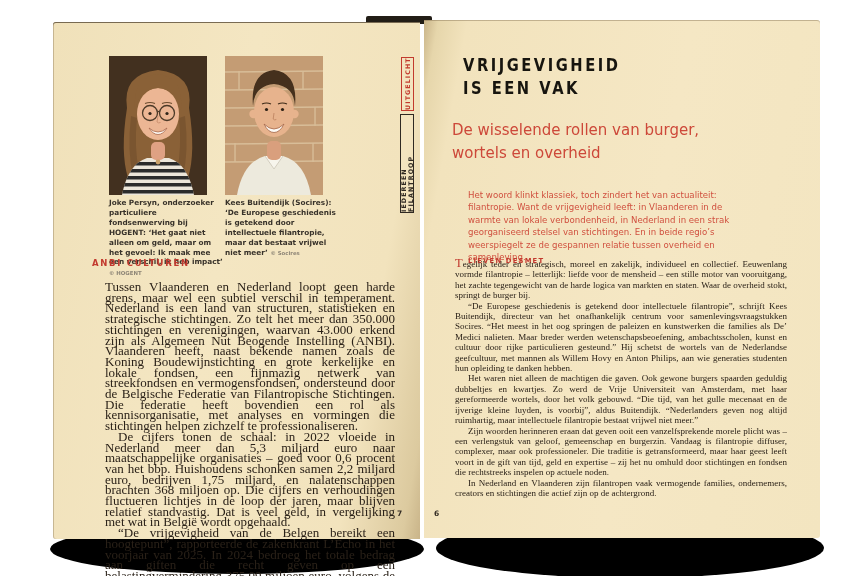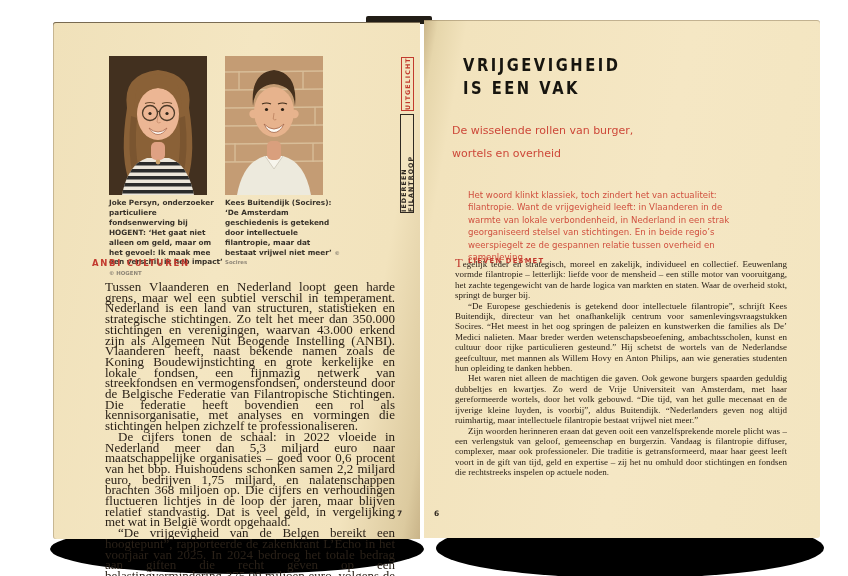--- a/index.html
+++ b/index.html
@@ -62,21 +62,21 @@
     font-family:"DejaVu Sans",sans-serif;font-weight:700;font-size:6.3px;letter-spacing:1.1px;
     border:1px solid;box-sizing:border-box;background:rgba(243,228,191,.6);}
   #label-uitgelicht{left:348px;top:35px;width:13px;height:54px;color:#c23a2d;border-color:#c23a2d;}
   #label-iedereen{left:347px;top:92px;width:14px;height:99px;color:#2f2922;border-color:#2f2922;}
 
   
   .article-title{position:absolute;left:39px;top:34px;margin:0;
     font-family:"DejaVu Sans",sans-serif;font-weight:800;font-size:17.5px;line-height:23px;
     letter-spacing:3px;color:#17150f;transform:scaleX(0.84);transform-origin:left top;white-space:nowrap;}
   .article-subtitle{position:absolute;left:28px;top:99px;margin:0;
-    font-family:"DejaVu Sans",sans-serif;font-weight:400;font-size:11px;line-height:23px;color:#cd4839;}
+    font-family:"DejaVu Sans",sans-serif;font-weight:400;font-size:15px;line-height:23px;color:#cd4839;}
   .article-intro{position:absolute;left:44px;top:169px;width:264px;
     font:400 8.6px/12.4px "DejaVu Sans",sans-serif;color:#d0503f;}
   .article-author{position:absolute;left:44px;top:237px;
     font:700 6.8px "DejaVu Sans",sans-serif;letter-spacing:1.2px;color:#c2392e;}
 </style>
 </head>
 <body>
 
 <div id="stage">
 
@@ -155,21 +155,21 @@
         <path d="M39 68 Q49 78 59 68 Q55 76.5 49 76.5 Q43 76.5 39 68 Z" fill="#fdfaf5" stroke="#a5674a" stroke-width="0.8"></path>
       </svg>
     </figure>
 
     <div class="caption" id="caption-joke">
       <span>Joke Persyn, onderzoeker particuliere fondsenwerving bij HOGENT: ‘Het gaat niet alleen om geld, maar om het gevoel: Ik maak mee een verschil, ik heb impact’</span>
       <span class="credit credit-block">© HOGENT</span>
     </div>
 
     <div class="caption" id="caption-kees">
-      <span>Kees Buitendijk (Socires): ‘De Amsterdam geschiedenis is getekend door intellectuele filantropie, maar dat bestaat vrijwel niet meer’</span>
+      <span>Kees Buitendijk (Socires): ‘De Europese geschiedenis is getekend door intellectuele filantropie, maar dat bestaat vrijwel niet meer’</span>
       <span class="credit credit-inline">© Socires</span>
     </div>
 
     <div class="section-heading">ANBI CULTUREN</div>
 
     <div class="body-serif" id="left-body">
       <p lang="nl">Tussen Vlaanderen en Nederland loopt geen harde grens, maar wel een subtiel verschil in temperament. Nederland is een land van structuren, statistieken en strategische stichtingen. Zo telt het meer dan 350.000 stichtingen en verenigingen, waarvan 43.000 erkend zijn als Algemeen Nut Beogende Instelling (ANBI). Vlaanderen heeft, naast bekende namen zoals de Koning Boudewijnstichting en grote kerkelijke en lokale fondsen, een fijnmazig netwerk van streekfondsen en vermogensfondsen, ondersteund door de Belgische Federatie van Filantropische Stichtingen. Die federatie heeft bovendien een rol als kennisorganisatie, met analyses en vormingen die stichtingen helpen zichzelf te professionaliseren.</p>
       <p lang="nl">De cijfers tonen de schaal: in 2022 vloeide in Nederland meer dan 5,3 miljard euro naar maatschappelijke organisaties – goed voor 0,6 procent van het bbp. Huishoudens schonken samen 2,2 miljard euro, bedrijven 1,75 miljard, en nalatenschappen brachten 368 miljoen op. Die cijfers en verhoudingen fluctueren lichtjes in de loop der jaren, maar blijven relatief standvastig. Dat is veel geld, in vergelijking met wat in België wordt opgehaald.</p>
       <p lang="nl">“De vrijgevigheid van de Belgen bereikt een hoogtepunt”, rapporteerde de zakenkrant L’Echo in het voorjaar van 2025. In 2024 bedroeg het totale bedrag aan giften die recht geven op een belastingvermindering 375,09 miljoen euro, volgens de eerste gegevens van de FOD Financiën, gebaseerd op de fiscale attesten die erkende liefdadigheidsorganisaties hebben ingediend. Dat is het hoogste bedrag sinds 2021, toen de liefdadigheidssector 387,61 miljoen euro ophaalde – een historisch record. Maar dat</p>
     </div>
@@ -194,18 +194,19 @@
 
     <div class="article-intro">Het woord klinkt klassiek, toch zindert het van actualiteit: filantropie. Want de vrijgevigheid leeft: in Vlaanderen in de warmte van lokale verbondenheid, in Nederland in een strak georganiseerd stelsel van stichtingen. En in beide regio’s weerspiegelt ze de gespannen relatie tussen overheid en samenleving.</div>
 
     <div class="article-author">LIEVEN DESMET</div>
 
     <div class="body-serif" id="right-body">
       <p lang="nl">Tegelijk teder en strategisch, moreel en zakelijk, individueel en collectief. Eeuwenlang vormde filantropie – letterlijk: liefde voor de mensheid – een stille motor van vooruitgang, het zachte tegengewicht van de harde logica van markten en staten. Waar de overheid stokt, springt de burger bij.</p>
       <p lang="nl">“De Europese geschiedenis is getekend door intellectuele filantropie”, schrijft Kees Buitendijk, directeur van het onafhankelijk centrum voor samenlevingsvraagstukken Socires. “Het meest in het oog springen de paleizen en kunstwerken die families als De’ Medici nalieten. Maar breder werden wetenschapsbeoefening, ambachtsscholen, kunst en cultuur door rijke particulieren gesteund.” Hij schetst de wortels van de Nederlandse geefcultuur, met mannen als Willem Hovy en Anton Philips, aan wie generaties studenten hun opleiding te danken hebben.</p>
       <p lang="nl">Het waren niet alleen de machtigen die gaven. Ook gewone burgers spaarden geduldig dubbeltjes en kwartjes. Zo werd de Vrije Universiteit van Amsterdam, met haar gereformeerde wortels, door het volk gebouwd. “Die tijd, van het gulle mecenaat en de ijverige kleine luyden, is voorbij”, aldus Buitendijk. “Nederlanders geven nog altijd ruimhartig, maar intellectuele filantropie bestaat vrijwel niet meer.”</p>
       <p lang="nl">Zijn woorden herinneren eraan dat geven ooit een vanzelfsprekende morele plicht was – een verlengstuk van geloof, gemeenschap en burgerzin. Vandaag is filantropie diffuser, complexer, maar ook professioneler. Die traditie is getransformeerd, maar haar geest leeft voort in de gift van tijd, geld en expertise – zij het nu omhuld door stichtingen en fondsen die rechtstreeks inspelen op actuele noden.</p>
+      <p lang="nl">In Nederland en Vlaanderen zijn filantropen vaak vermogende families, ondernemers, creators en stichtingen die actief zijn op de achtergrond.</p>
     </div>
 
     <div class="page-number" id="pageno-right">6</div>
   </div>
 
 </div>
 
 </body></html>

